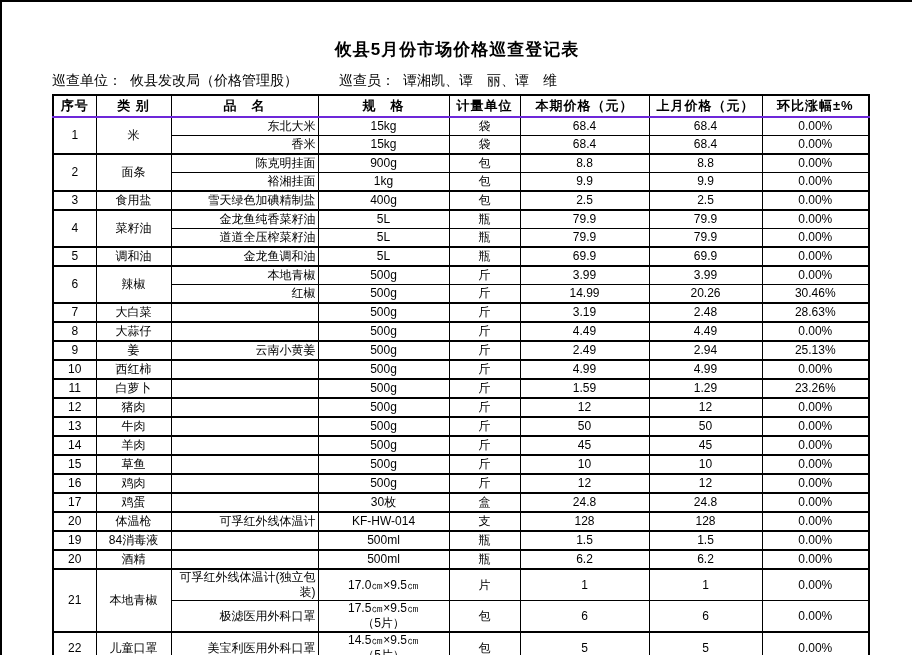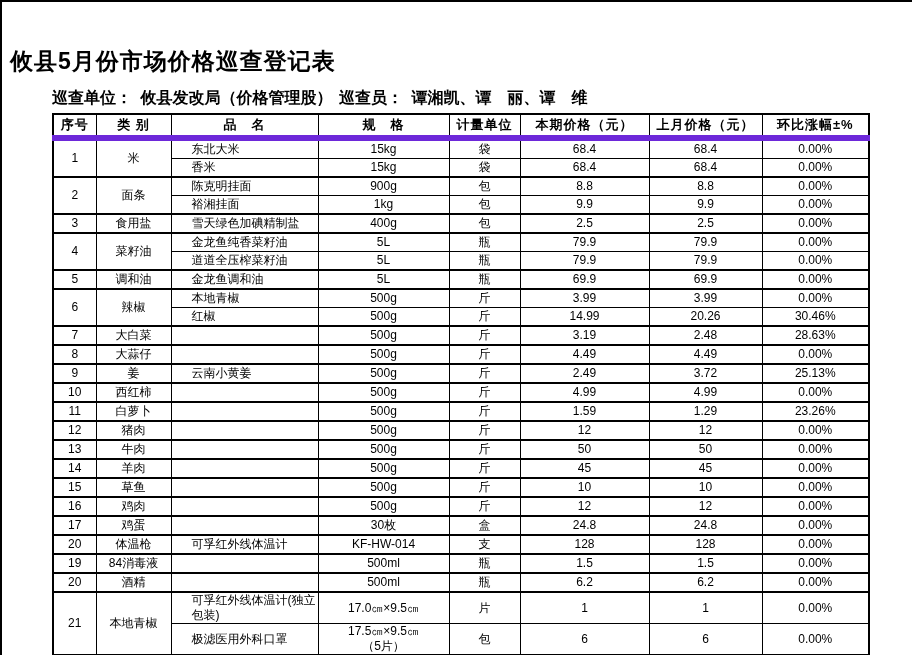--- a/index.html
+++ b/index.html
@@ -7,47 +7,47 @@
     width:912px; height:655px; overflow:hidden;
     font-family:"Liberation Sans", sans-serif; color:#000;
     position:relative;
   }
   .page {
     width:912px; height:655px; box-sizing:border-box;
     border-left:2px solid #000; border-top:2px solid #000;
     padding-top:36px;
   }
   .title {
-    margin:8px; text-align:left;
-    font-size:23px; font-weight:bold; letter-spacing:1px;
+    margin:0; text-align:center;
+    font-size:17px; font-weight:bold; letter-spacing:1px;
   }
   .meta {
     display:flex; margin:11px 0 4px 50px;
-    font-size:16px; font-weight:bold; white-space:nowrap;
+    font-size:14px; font-weight:normal; white-space:nowrap;
   }
   .meta .seg { display:inline-block; }
   .meta .seg-unit { width:287px; }
   .meta .seg-inspector { width:273px; }
   .meta .label { margin-right:4px; }
   table.price-table {
     border-collapse:collapse; table-layout:fixed;
     margin-left:50px; border:2px solid #000;
   }
   .price-table th, .price-table td {
     border:1px solid #000; padding:0 2px;
     text-align:center; vertical-align:middle;
     overflow:hidden; line-height:1.25;
   }
   .price-table thead th {
     height:20px; font-size:13px; font-weight:bold;
-    border-bottom:6px solid #6d28d9; letter-spacing:1px;
+    border-bottom:2px solid #6d28d9; letter-spacing:1px;
   }
   .price-table td { height:17px; font-size:12px; }
   .price-table tr.group-start td { border-top:2px solid #000; }
-  td.name-cell { text-align:left; padding-left:20px; }
+  td.name-cell { text-align:right; padding-left:8px; }
   td.spec-cell { white-space:pre-line;text-align:center; }
 </style>
 </head>
 <body>
 
 <div class="page">
 
   <h1 class="title">攸县5月份市场价格巡查登记表</h1>
 
   <div class="meta">
@@ -197,21 +197,21 @@
           <td class="price-cell">4.49</td>
           <td class="change-cell">0.00%</td>
         </tr>
         <tr class="group-start">
           <td class="seq-cell">9</td>
           <td class="category-cell">姜</td>
           <td class="name-cell">云南小黄姜</td>
           <td class="spec-cell">500g</td>
           <td class="unit-cell">斤</td>
           <td class="price-cell">2.49</td>
-          <td class="price-cell">3.72</td>
+          <td class="price-cell">2.94</td>
           <td class="change-cell">25.13%</td>
         </tr>
         <tr class="group-start">
           <td class="seq-cell">10</td>
           <td class="category-cell">西红柿</td>
           <td class="name-cell"></td>
           <td class="spec-cell">500g</td>
           <td class="unit-cell">斤</td>
           <td class="price-cell">4.99</td>
           <td class="price-cell">4.99</td>

